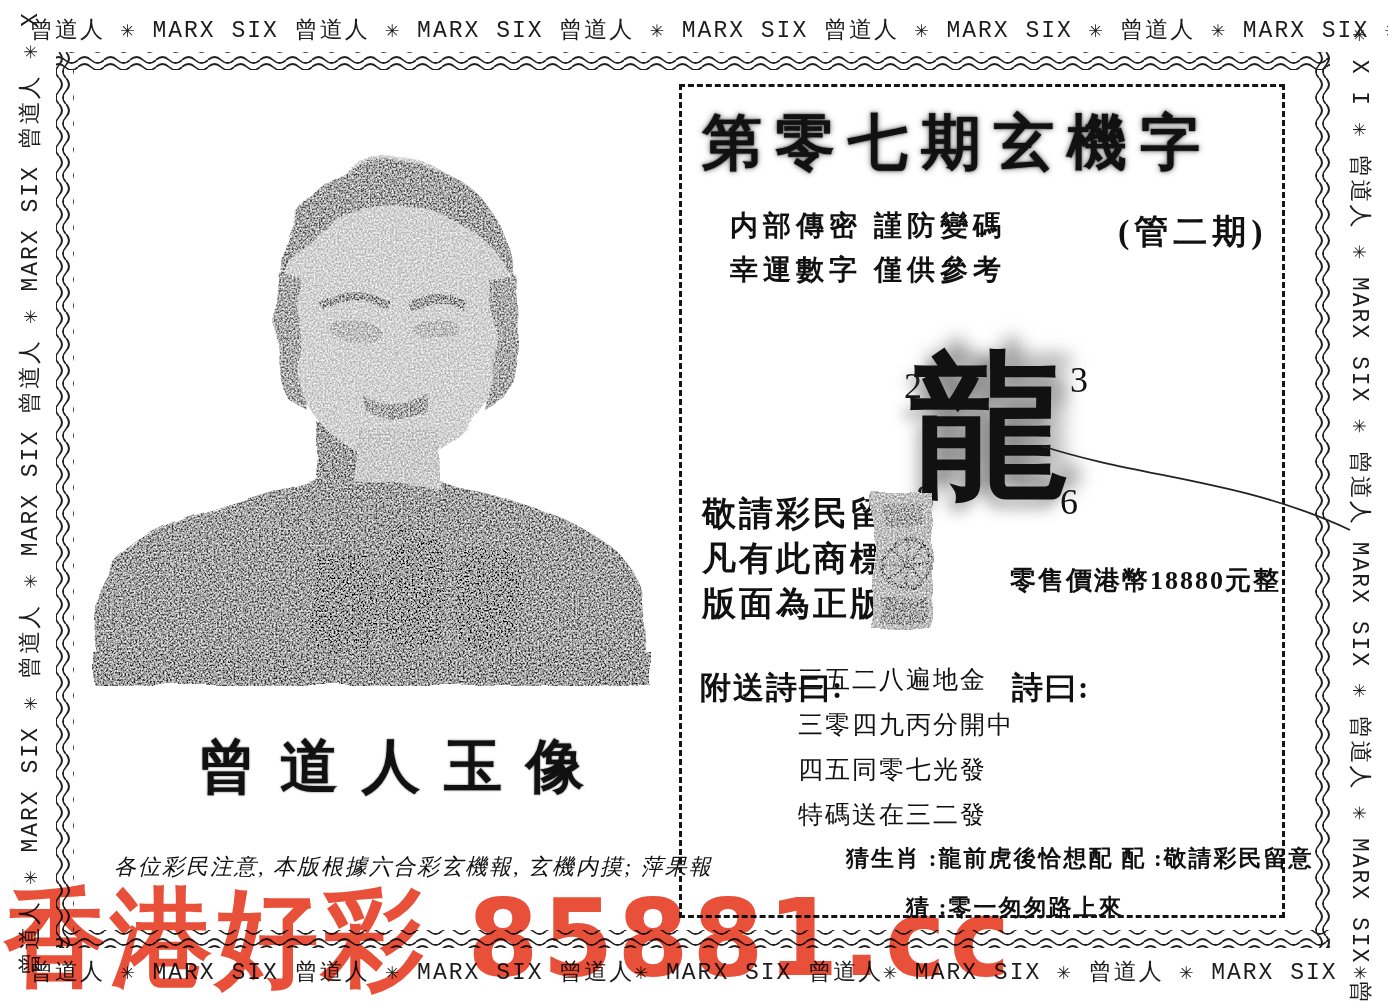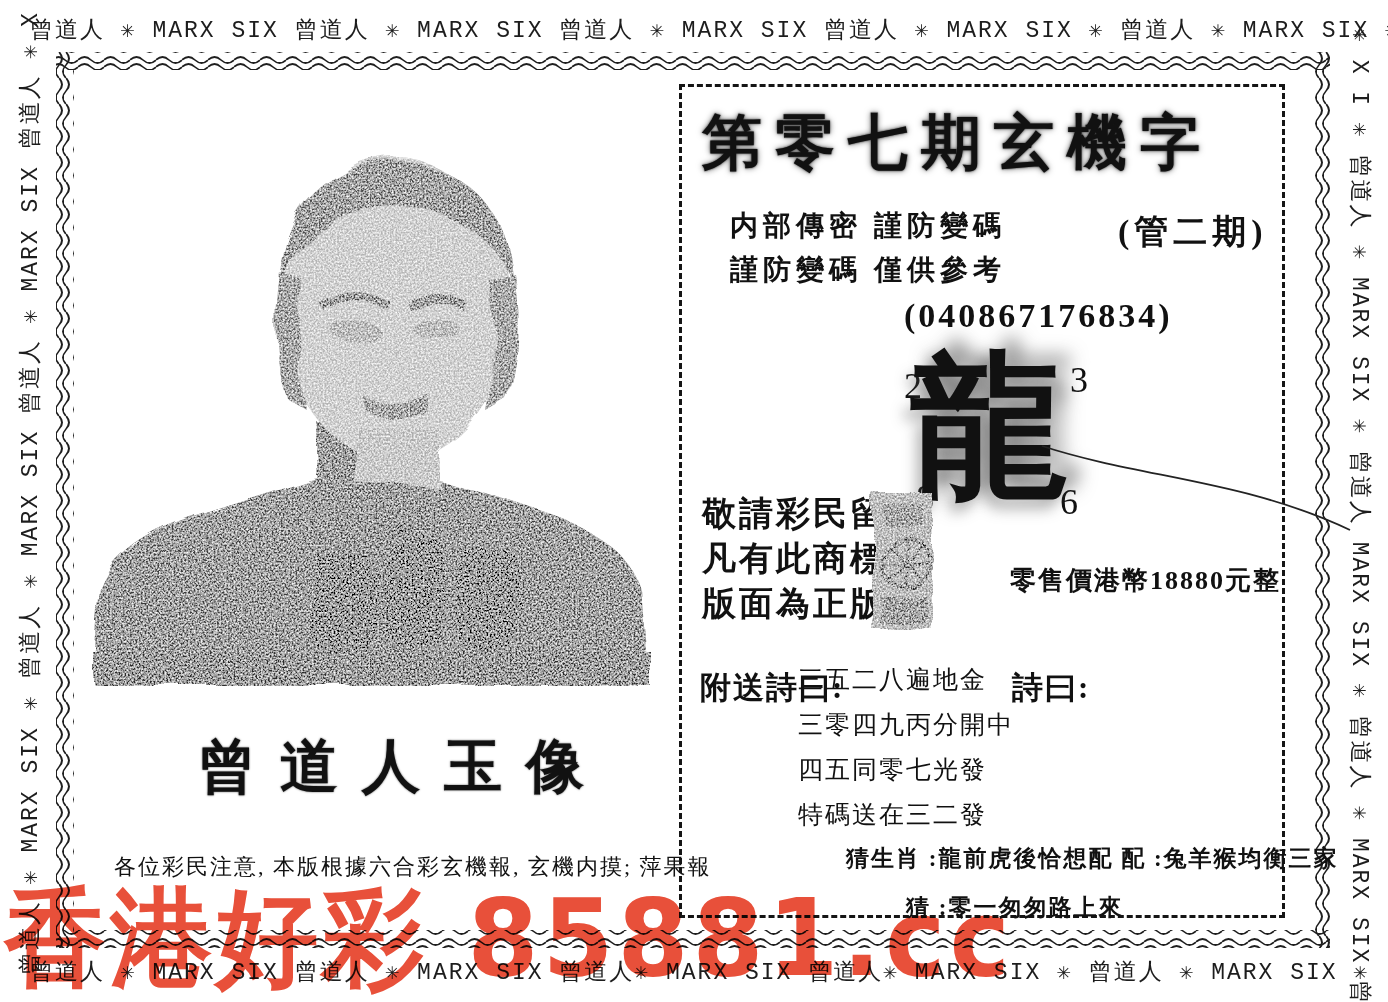--- a/index.html
+++ b/index.html
@@ -18,21 +18,21 @@
   .dragon{font-size:158px;line-height:1;font-weight:bold;
           text-shadow:14px -10px 18px rgba(55,55,55,.55),-6px 10px 14px rgba(80,80,80,.4);}
   .cnum{font-size:36px;}
   .notice{font-size:34px;font-weight:bold;letter-spacing:3px;line-height:45px;white-space:pre-line;}
   .price{font-size:26px;letter-spacing:2px;font-weight:bold;}
   .poemlabel{font-size:31px;font-weight:bold;letter-spacing:2px;}
   .poem{font-size:25px;letter-spacing:2px;line-height:45px;white-space:pre-line;margin-left:8px;}
   .zline{font-size:23px;letter-spacing:2px;font-weight:bold;}
   .caption{font-size:58px;font-weight:bold;letter-spacing:24px;
            text-shadow:0 0 2px rgba(0,0,0,.7);margin-top:28px;}
-  .foot{font-size:22px;letter-spacing:2px;}
+  .foot{font-size:22px;letter-spacing:2px;font-style:italic;}
   .wm{left:4px;top:868px;font-family:"DejaVu Sans","Liberation Sans",sans-serif;
       font-size:102px;font-weight:bold;letter-spacing:4px;transform:scaleY(1.05);
       transform-origin:0 0;mix-blend-mode:multiply;z-index:30;}
 </style>
 </head>
 <body>
 
 <div id="page">
 
   <svg class="abs" style="left:0;top:0;z-index:1" width="1388" height="1002">
@@ -94,23 +94,22 @@
 
   <div class="abs caption" style="left:198px;top:700px;z-index:3">曾道人玉像</div>
 
   <div class="abs foot" style="left:114px;top:852px;z-index:3">各位彩民注意, 本版根據六合彩玄機報, 玄機内摸; 萍果報</div>
 
   <div class="panel" style="z-index:3">
     <div class="abs ptitle">第零七期玄機字</div>
 
     <div class="abs subline" style="left:48px;top:120px">内部傳密 謹防變碼</div>
     <div class="abs subline" style="left:436px;top:122px;font-size:34px">(管二期)</div>
-    <div class="abs subline" style="left:48px;top:164px">謹防變碼 僅供參考</div>
+    <div class="abs subline" style="left:48px;top:164px">幸運數字 僅供參考</div>
 
-    <div class="abs serial" style="left:222px;top:210px">(040867176834)</div>
 
     <div class="abs cnum" style="left:222px;top:278px">2</div>
     <div class="abs cnum" style="left:388px;top:272px">3</div>
     <div class="abs cnum" style="left:234px;top:390px">8</div>
     <div class="abs cnum" style="left:378px;top:394px">6</div>
 
     <div class="abs dragon" style="left:228px;top:262px">龍</div>
 
     <div class="abs notice" style="left:20px;top:404px">敬請彩民留意
 凡有此商標的
@@ -129,21 +128,21 @@
     <div class="abs price" style="left:328px;top:476px">零售價港幣18880元整</div>
 
     <div class="abs poemlabel" style="left:18px;top:580px">附送詩曰:</div>
     <div class="abs poem" style="left:108px;top:570px">三五二八遍地金
 三零四九丙分開中
 四五同零七光發
 特碼送在三二發</div>
 
     <div class="abs poemlabel" style="left:330px;top:580px">詩曰:</div>
 
-    <div class="abs zline" style="left:164px;top:756px">猜生肖 :龍前虎後恰想配 配 :兔羊猴均衡三家</div>
+    <div class="abs zline" style="left:164px;top:756px">猜生肖 :龍前虎後恰想配 配 :敬請彩民留意</div>
     <div class="abs zline" style="left:224px;top:805px">猜 :零一匆匆路上來</div>
   </div>
 
   <svg class="abs" style="left:0;top:0;z-index:4" width="1388" height="1002">
     <path d="M1042 446 C 1140 478 1245 480 1350 530" fill="none" stroke="#232323" stroke-width="1.8"></path>
   </svg>
 
   <div class="abs wm" style="color: rgb(232, 80, 58);">香港好彩 85881.cc</div>
 
 </div>

